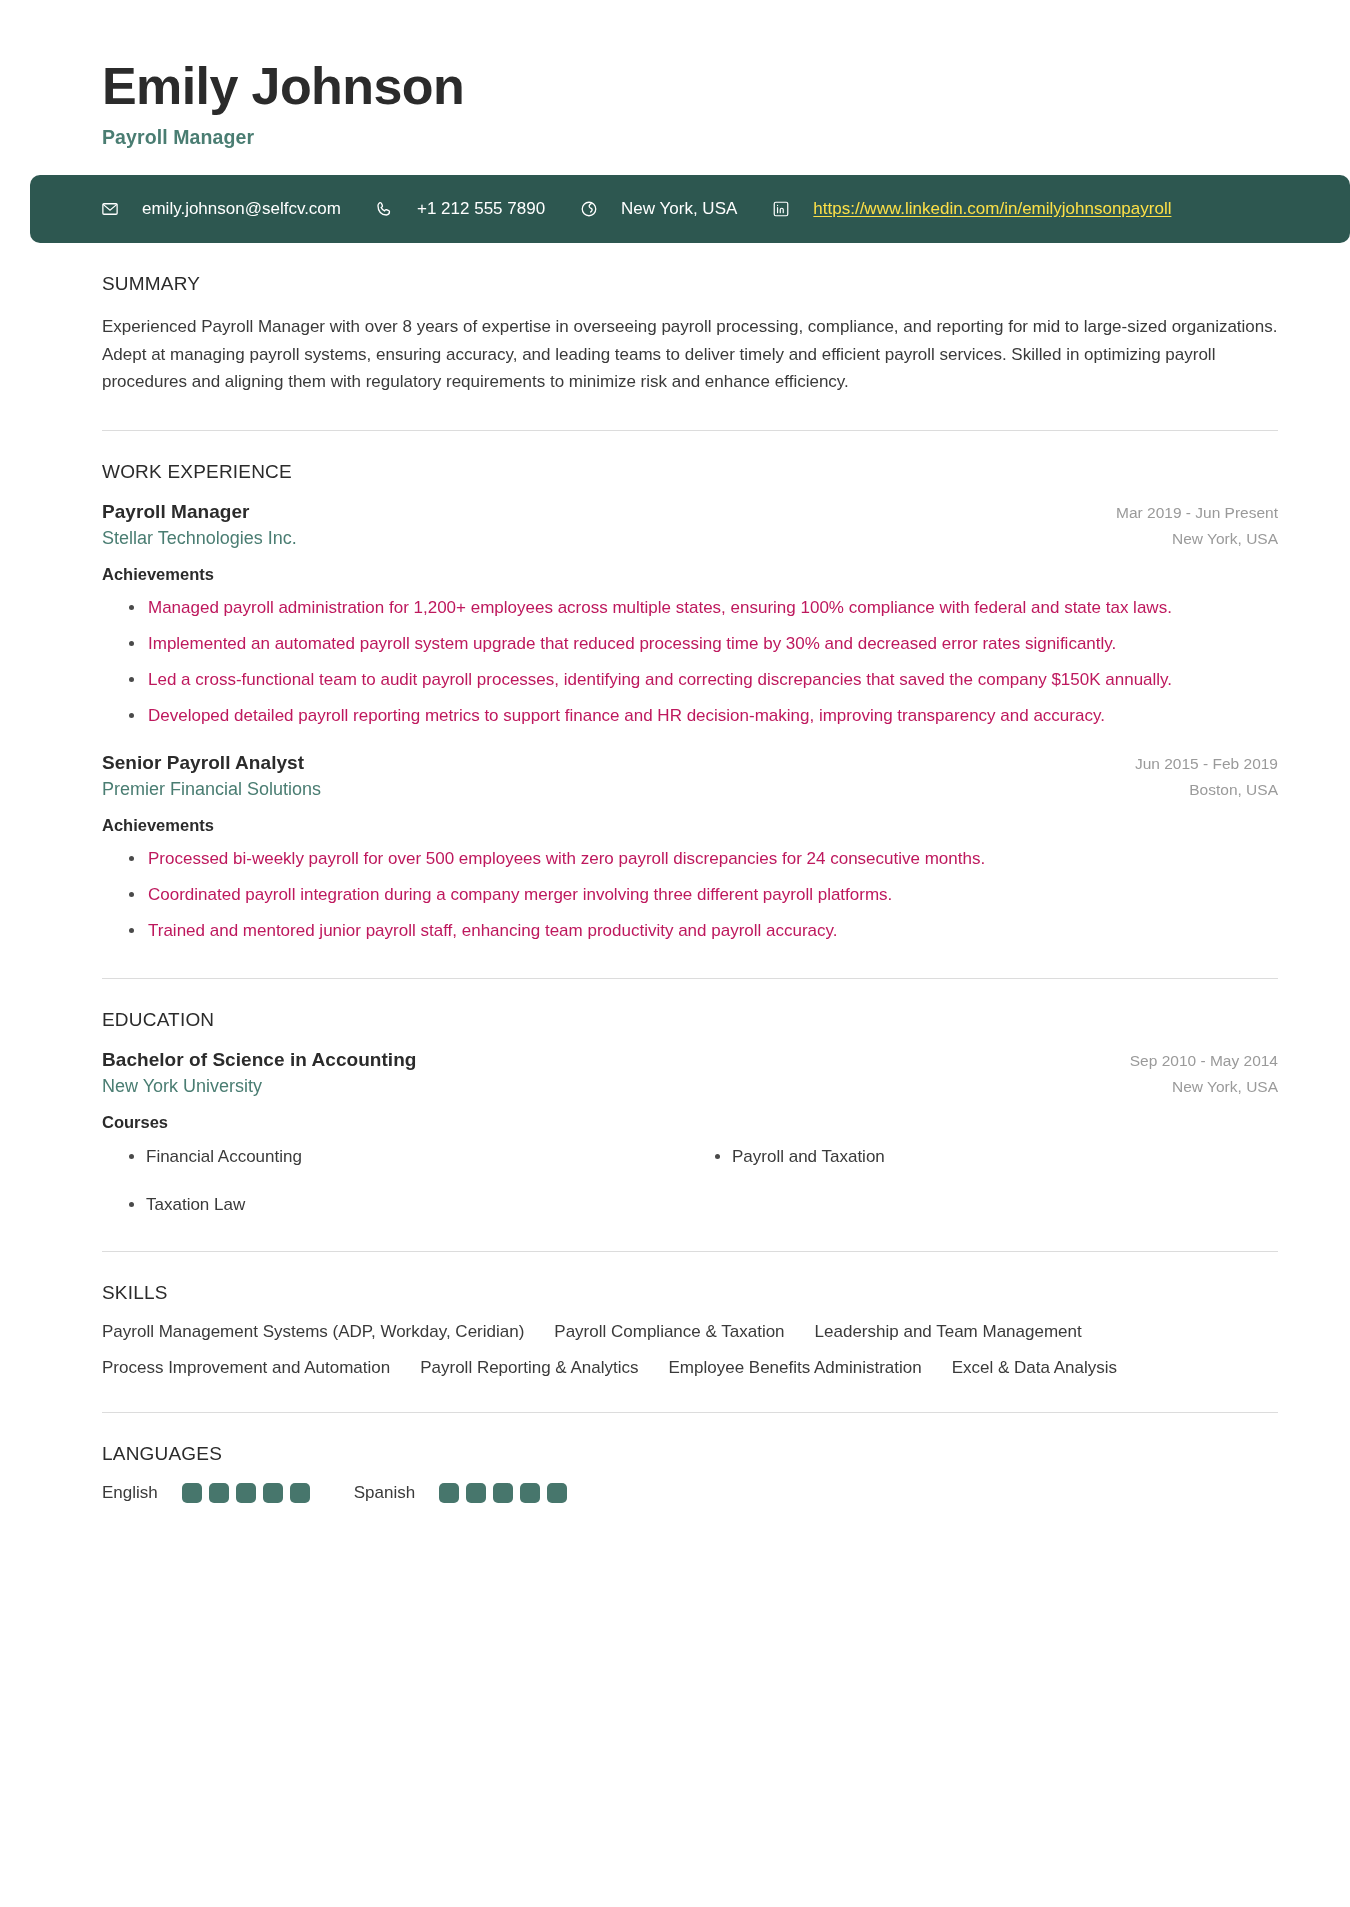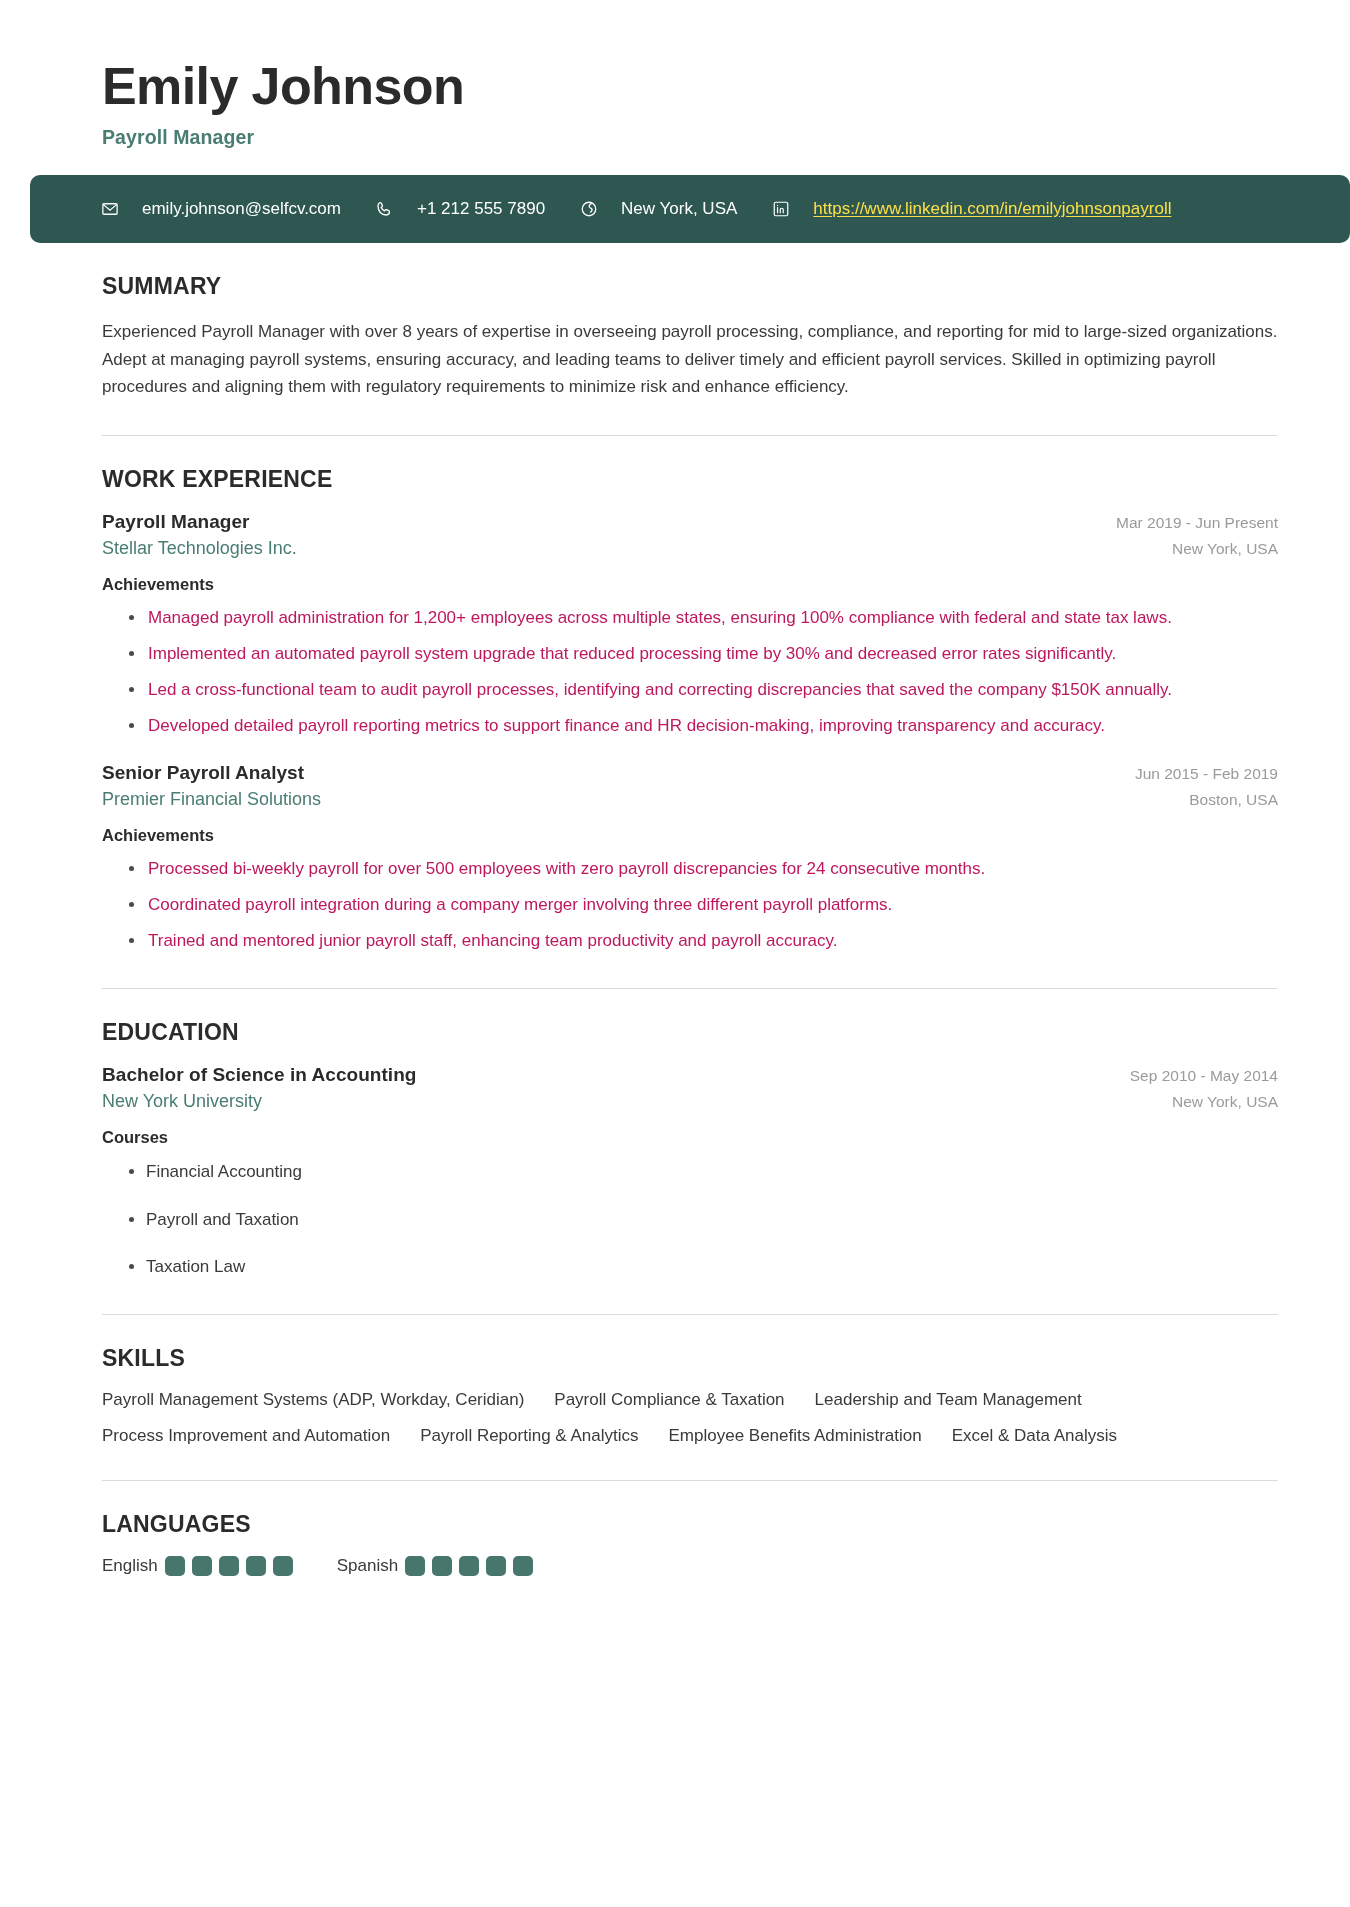--- a/index.html
+++ b/index.html
@@ -89,22 +89,22 @@
 
   .section { padding-top: 30px; }
 
   .section-divider {
     height: 1px;
     background: #dcdcdc;
     margin-top: 34px;
   }
 
   .section-title {
-    font-size: 23px;
-    font-weight: 700;
+    font-size: 19px;
+    font-weight: 400;
     letter-spacing: 0.2px;
     color: #2b2b2b;
     text-transform: uppercase;
     margin-bottom: 18px;
   }
 
   .summary-text {
     font-size: 17px;
     line-height: 1.62;
     color: #3a3a3a;
@@ -174,21 +174,21 @@
     width: 5px;
     height: 5px;
     border-radius: 50%;
     background: #4a4a4a;
   }
 
   
   .courses-grid {
     margin-top: 12px;
     display: grid;
-    grid-template-columns: 1fr;
+    grid-template-columns: 1fr 1fr;
     column-gap: 40px;
     row-gap: 22px;
     padding-left: 44px;
   }
 
   .course-item {
     position: relative;
     font-size: 17px;
     color: #3a3a3a;
     line-height: 1.5;
@@ -227,21 +227,21 @@
     align-items: center;
     flex-wrap: wrap;
     column-gap: 44px;
     row-gap: 16px;
     margin-top: 6px;
   }
 
   .lang-item {
     display: flex;
     align-items: center;
-    gap: 7px;
+    gap: 24px;
   }
 
   .lang-name {
     font-size: 17px;
     color: #3a3a3a;
   }
 
   .lang-dots {
     display: flex;
     gap: 7px;

